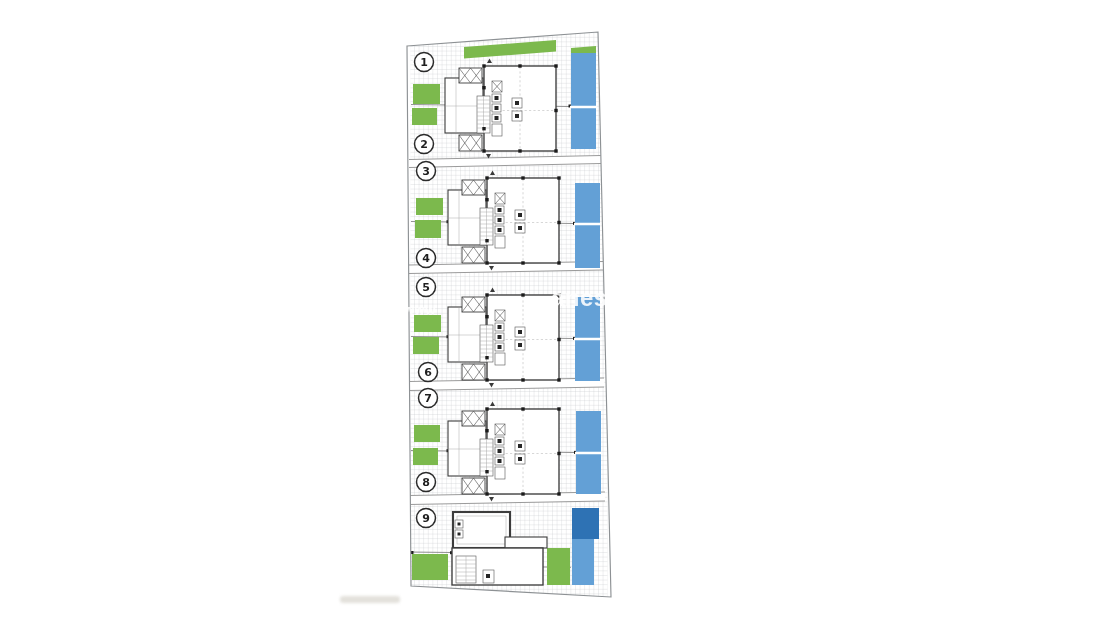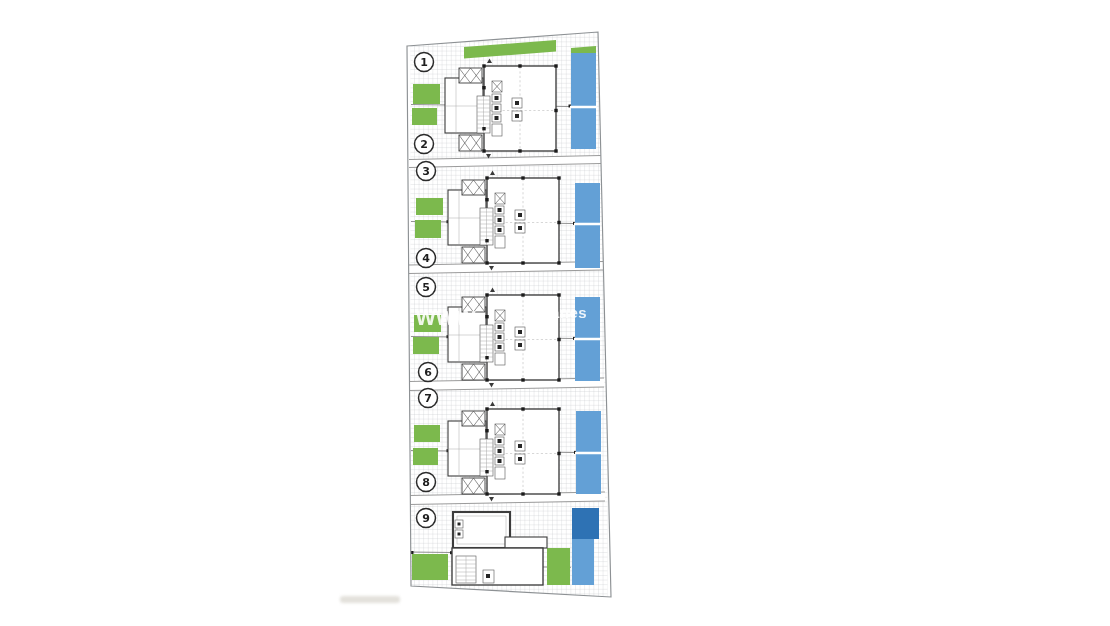--- a/index.html
+++ b/index.html
@@ -24,22 +24,22 @@
   .pline{stroke:#787878;stroke-width:0.8;}
   .pwhite{stroke:#ffffff;stroke-width:2.4;}
   .bandline{stroke:#8e8e8e;stroke-width:0.9;}
   .boundary{fill:none;stroke:var(--boundary,#8d9194);stroke-width:1.15;}
   .ucircle{fill:#ffffff;stroke:#2b2b2b;stroke-width:1.5;}
   .unum{font-family:"DejaVu Sans",sans-serif;font-size:11px;font-weight:600;fill:#1f1f1f;
         text-anchor:middle;}
   
   .wm{position:absolute;color:var(--wm,#ffffff);opacity:0.88;font-weight:bold;
       font-family:"Liberation Sans",sans-serif;letter-spacing:0.5px;}
-  .wm-left{left:416px;top:302px;font-size:25px;}
-  .wm-right{left:551px;top:304px;font-size:15px;}
+  .wm-left{left:404px;top:302px;font-size:13px;}
+  .wm-right{left:551px;top:284px;font-size:24px;}
   .smudge{position:absolute;left:340px;top:596px;width:60px;height:7px;
           background:rgba(185,180,165,0.4);filter:blur(1.5px);border-radius:3px;}
 </style>
 </head>
 <body>
 
 <div class="stage">
   <svg width="1110" height="626" viewBox="0 0 1110 626">
     <defs>
       <pattern id="grid" width="4.6" height="4.6" patternUnits="userSpaceOnUse">

